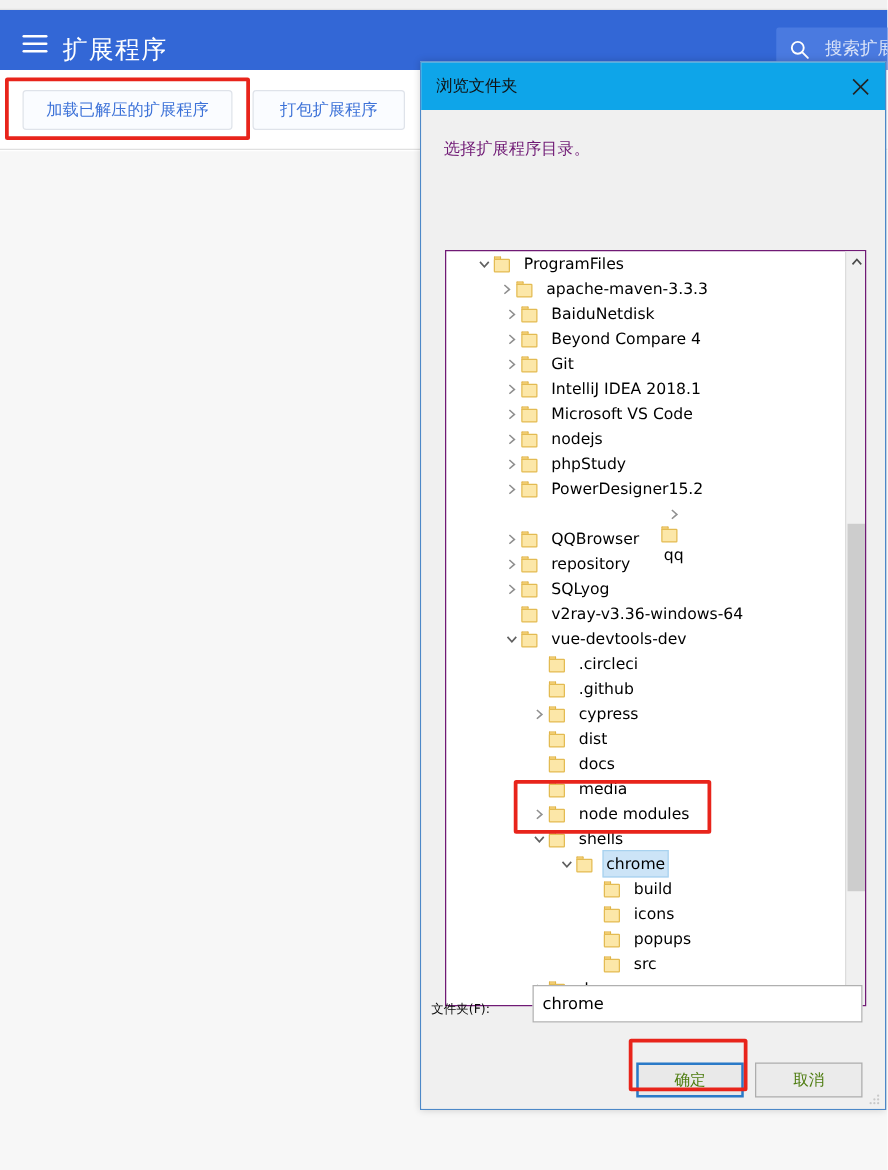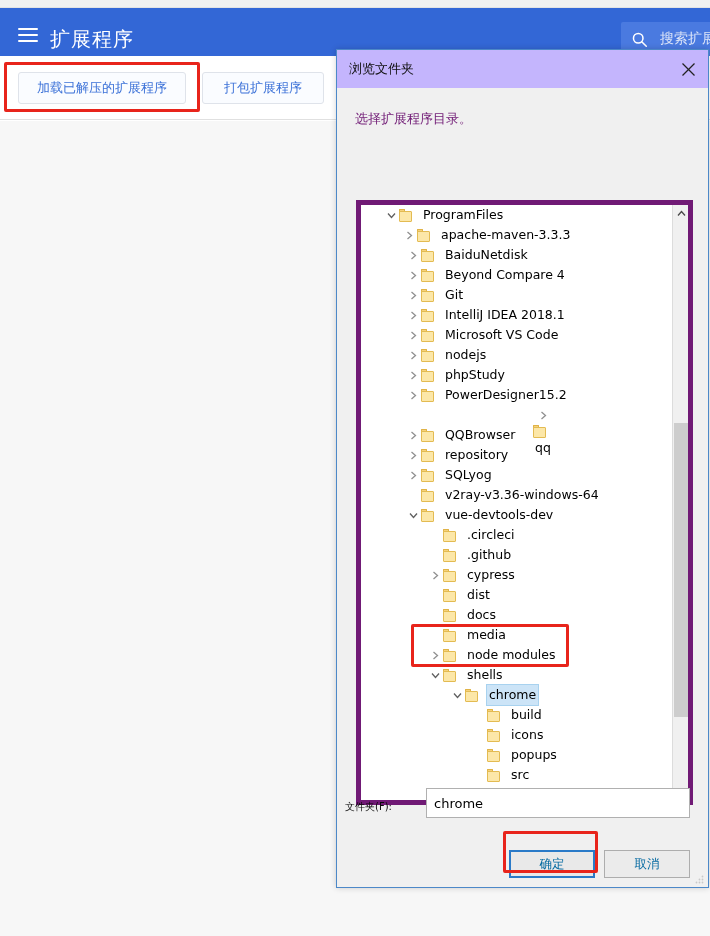--- a/index.html
+++ b/index.html
@@ -78,21 +78,21 @@
   
   .dialog {
     position: absolute; left: 336px; top: 49px; width: 373px; height: 839px;
     background: #f0f0f0;
     border: 1px solid #4c88c8;
     box-shadow: 0 0 6px rgba(0,0,0,0.18);
     z-index: 40;
   }
   .dlg-titlebar {
     position: absolute; left: 0; top: 0; width: 371px; height: 38px;
-    background: #c4b5fd;
+    background: #0ea5e9;
   }
   .dlg-title {
     position: absolute; left: 12px; top: 10px;
     font-size: 13px; color: #111111;
     font-family: "DejaVu Sans", "Liberation Sans", sans-serif;
   }
   .dlg-close {
     position: absolute; right: 6px; top: 6px; width: 28px; height: 26px;
     display: flex; align-items: center; justify-content: center;
     cursor: pointer; color: #333333;
@@ -103,21 +103,21 @@
   }
   .dlg-prompt {
     position: absolute; left: 18px; top: 22px;
     font-size: 13px; color: #701a75;
     font-family: "DejaVu Sans", "Liberation Sans", sans-serif;
   }
 
   
   .tree-wrap {
     position: absolute; left: 19px; top: 112px; width: 337px; height: 605px;
-    background: #ffffff; border: 5px solid #701a75;
+    background: #ffffff; border: 1px solid #701a75;
     overflow: hidden;
   }
   .tree-view {
     position: absolute; left: 0; top: 0; width: 320px; height: 603px;
     overflow: hidden;
   }
   .trow {
     position: relative; height: 20px; line-height: 20px;
     font-size: 12.5px; color: #000000; white-space: nowrap;
     display: flex; align-items: center; cursor: default;
@@ -170,21 +170,21 @@
   }
   .fname-input {
     position: absolute; left: 89px; top: 700px; width: 264px; height: 30px;
     background: #ffffff; border: 1px solid #b0b0b0;
     font-size: 13px; color: #000000; padding: 0 7px;
     font-family: "DejaVu Sans", "Liberation Sans", sans-serif;
   }
 
   .dlg-btn {
     position: absolute; height: 28px; width: 86px;
-    font-size: 12.5px; color: #0369a1;
+    font-size: 12.5px; color: #4d7c0f;
     background: #ebebeb; border: 1px solid #adadad;
     display: flex; align-items: center; justify-content: center;
     cursor: pointer;
     font-family: "DejaVu Sans", "Liberation Sans", sans-serif;
   }
   #dlg-ok {
     left: 172px; top: 762px; background: #e9e9e9;
     border: 2px solid #2a7ac8;
   }
   #dlg-cancel { left: 267px; top: 762px; }

